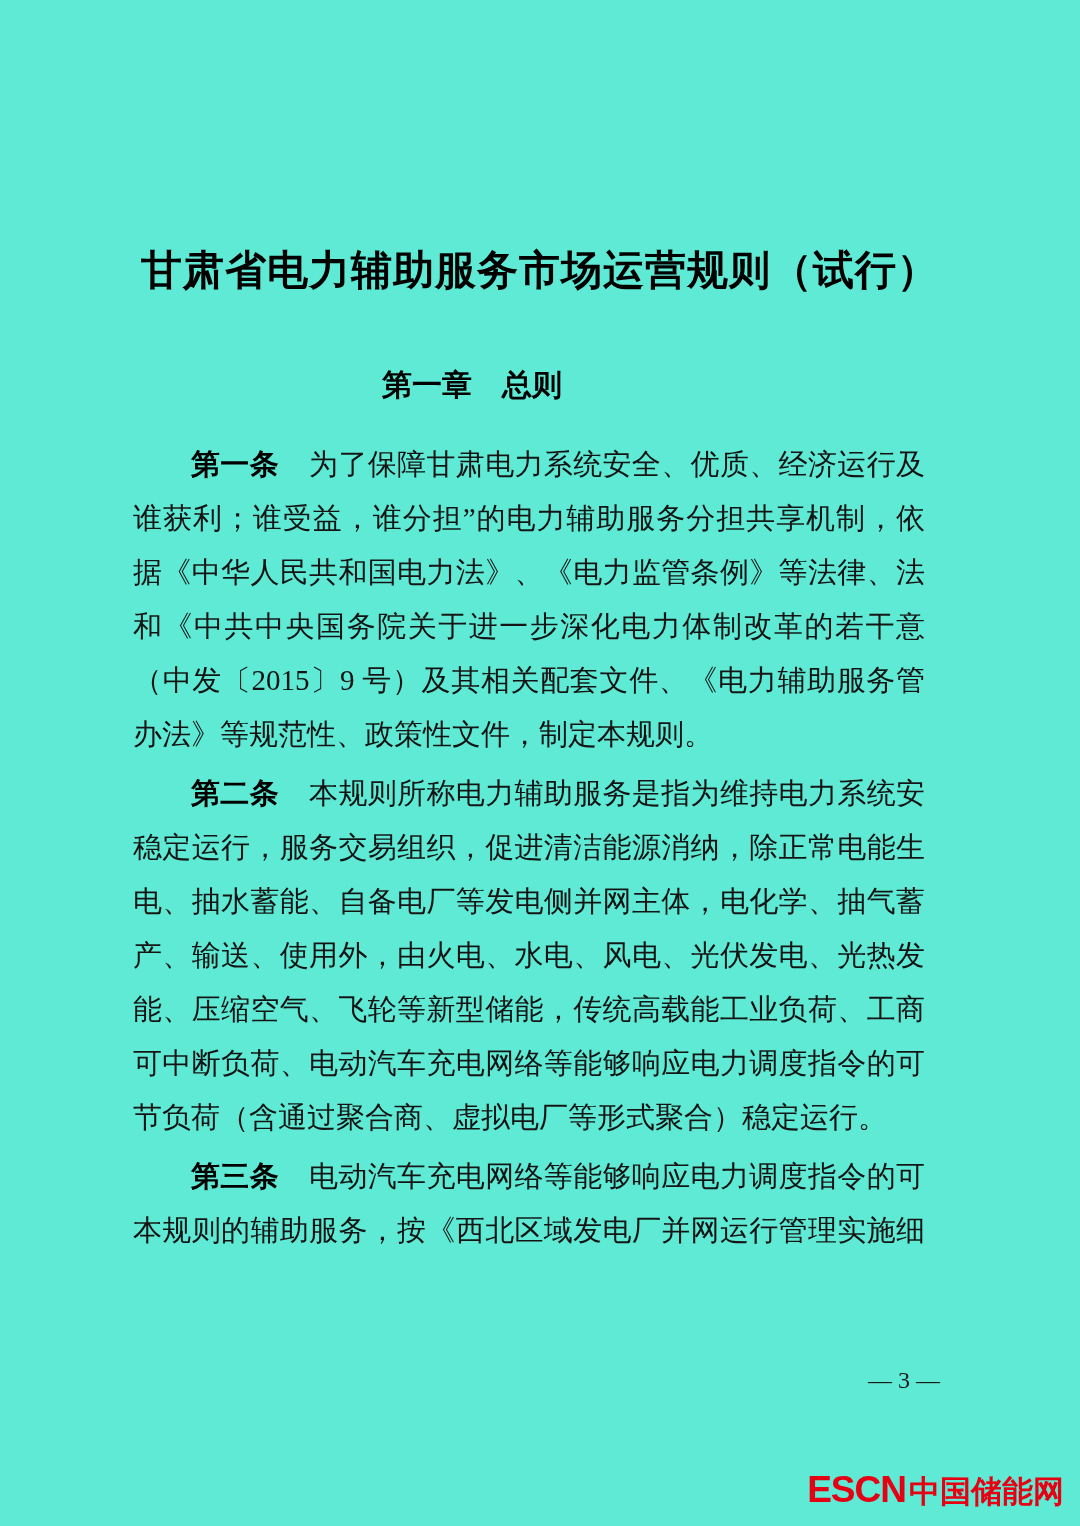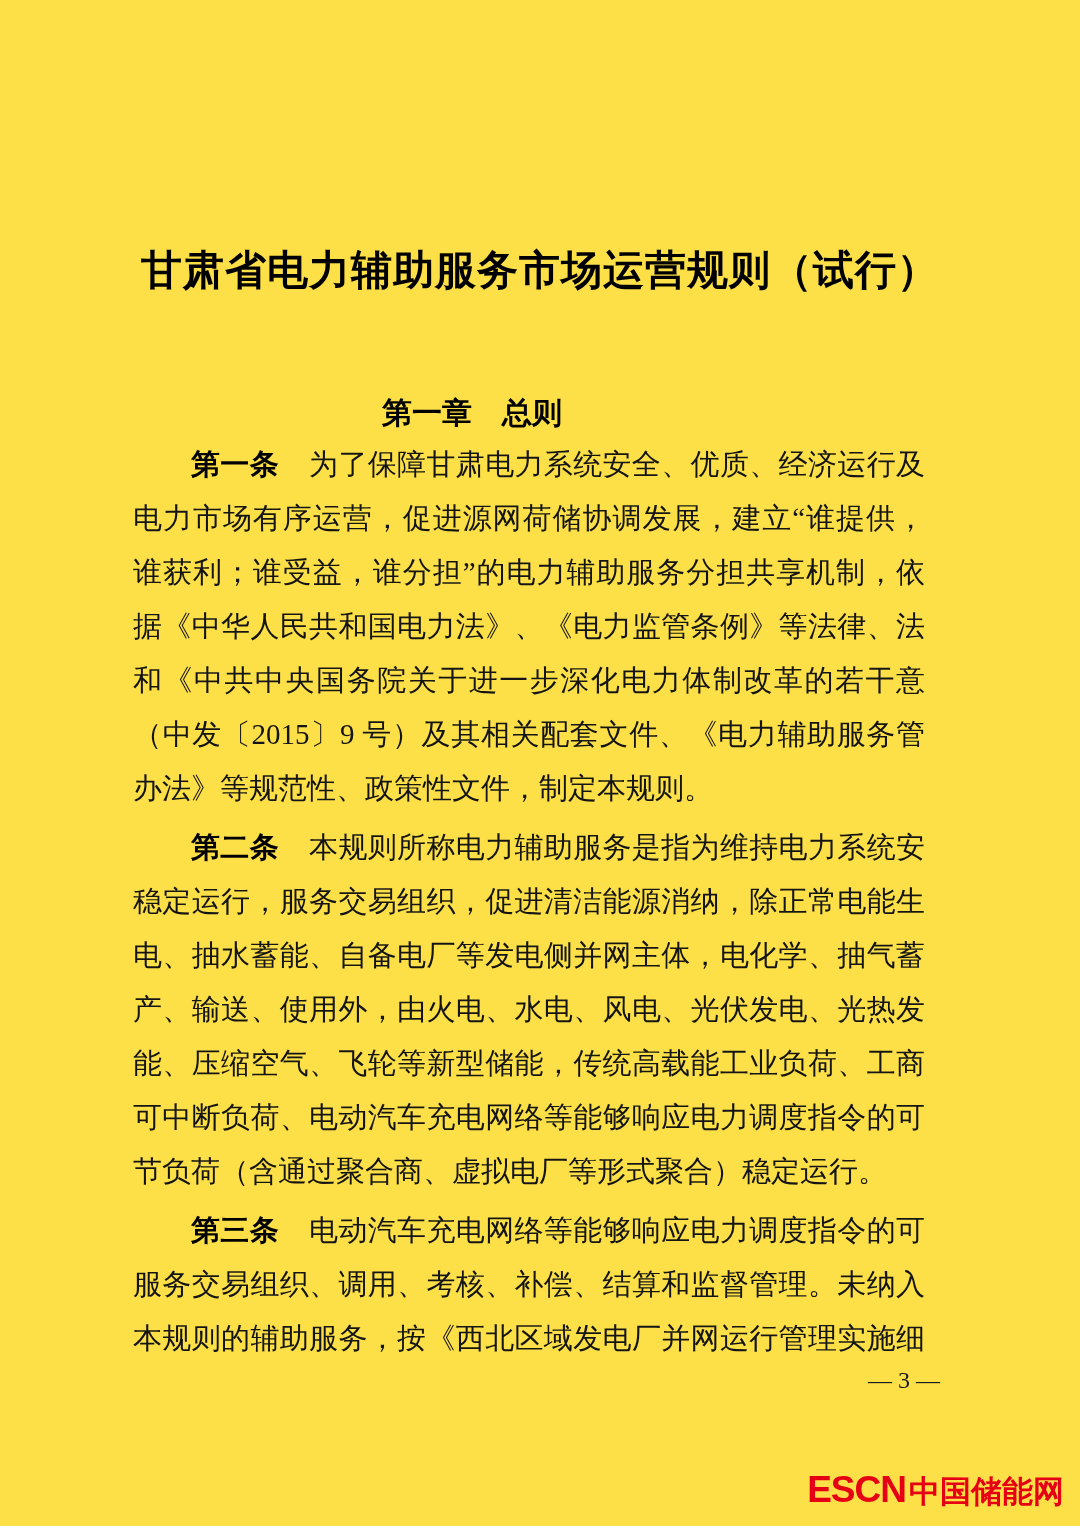--- a/index.html
+++ b/index.html
@@ -2,21 +2,21 @@
 <html lang="zh"><head>
 <meta charset="utf-8">
 <style>
   html, body { margin: 0; padding: 0; }
   body { background: #ffffff; }
 
   .page {
     position: relative;
     width: 1080px;
     height: 1526px;
-    background: #fde047;
+    background: #5eead4;
     overflow: hidden;
     color: #141414;
     font-family: "Liberation Serif", "DejaVu Serif", serif;
   }
 
   .doc-title {
     position: absolute;
     top: 242px;
     left: 0;
     width: 1080px;
@@ -33,21 +33,20 @@
     position: absolute;
     top: 364px;
     left: 0;
     width: 944px;
     text-align: center;
     font-family: "Liberation Sans", "DejaVu Sans", sans-serif;
     font-weight: 700;
     font-size: 30px;
     line-height: 42px;
     color: #000000;
-    margin-top: 28px;
   }
 
   .content {
     position: absolute;
     top: 437px;
     left: 133px;
     width: 807px;
   }
 
   .para { margin: 0 15px 5px 0; }
@@ -110,41 +109,39 @@
 <div class="page">
 
   <div class="doc-title">甘肃省电力辅助服务市场运营规则（试行）</div>
 
   <div class="chapter-heading">第一章　总则</div>
 
   <div class="content">
 
     <div class="para">
       <div class="line first"><span class="article-label">第一条</span><span>为了保障甘肃电力系统安全、优质、经济运行及</span></div>
-      <div class="line">电力市场有序运营，促进源网荷储协调发展，建立“谁提供，</div>
       <div class="line">谁获利；谁受益，谁分担”的电力辅助服务分担共享机制，依</div>
       <div class="line">据《中华人民共和国电力法》、《电力监管条例》等法律、法规</div>
       <div class="line">和《中共中央国务院关于进一步深化电力体制改革的若干意见》</div>
       <div class="line">（中发〔2015〕9 号）及其相关配套文件、《电力辅助服务管理</div>
       <div class="line end">办法》等规范性、政策性文件，制定本规则。</div>
     </div>
 
     <div class="para">
       <div class="line first"><span class="article-label">第二条</span><span>本规则所称电力辅助服务是指为维持电力系统安全</span></div>
       <div class="line">稳定运行，服务交易组织，促进清洁能源消纳，除正常电能生</div>
       <div class="line">电、抽水蓄能、自备电厂等发电侧并网主体，电化学、抽气蓄</div>
       <div class="line">产、输送、使用外，由火电、水电、风电、光伏发电、光热发</div>
       <div class="line">能、压缩空气、飞轮等新型储能，传统高载能工业负荷、工商业</div>
       <div class="line">可中断负荷、电动汽车充电网络等能够响应电力调度指令的可调</div>
       <div class="line end">节负荷（含通过聚合商、虚拟电厂等形式聚合）稳定运行。</div>
     </div>
 
     <div class="para">
       <div class="line first"><span class="article-label">第三条</span><span>电动汽车充电网络等能够响应电力调度指令的可调</span></div>
-      <div class="line">服务交易组织、调用、考核、补偿、结算和监督管理。未纳入</div>
       <div class="line">本规则的辅助服务，按《西北区域发电厂并网运行管理实施细</div>
     </div>
 
   </div>
 
   <div class="page-number">— 3 —</div>
 
   <div class="logo" style="color: rgb(230, 0, 19);">
     <span class="logo-en">ESCN</span><span class="logo-cn">中国储能网</span>
   </div>

